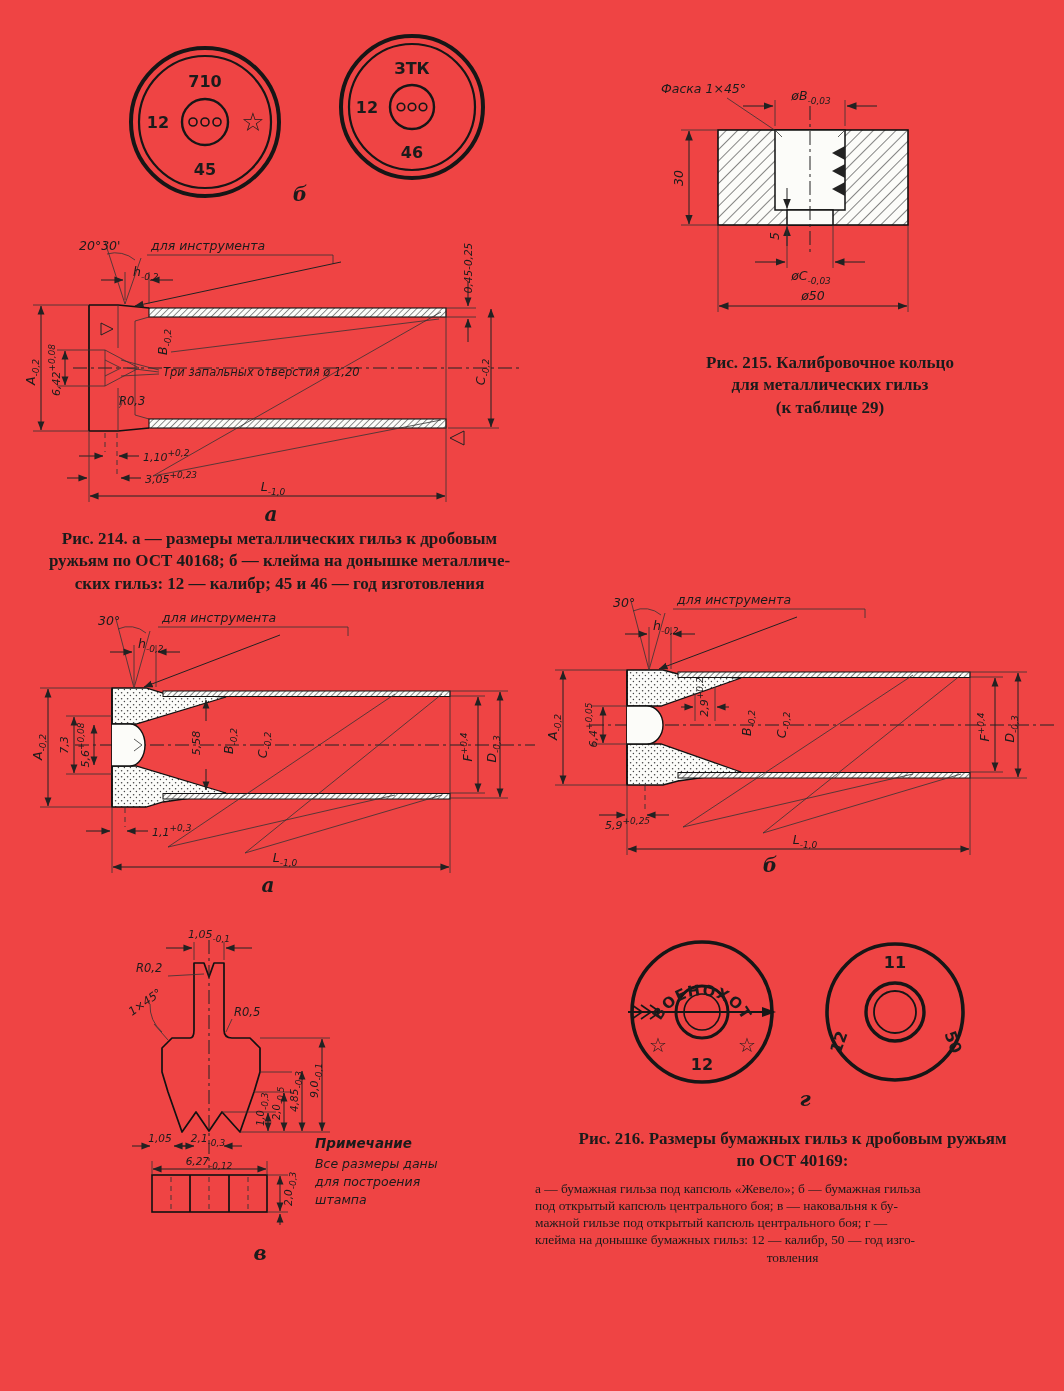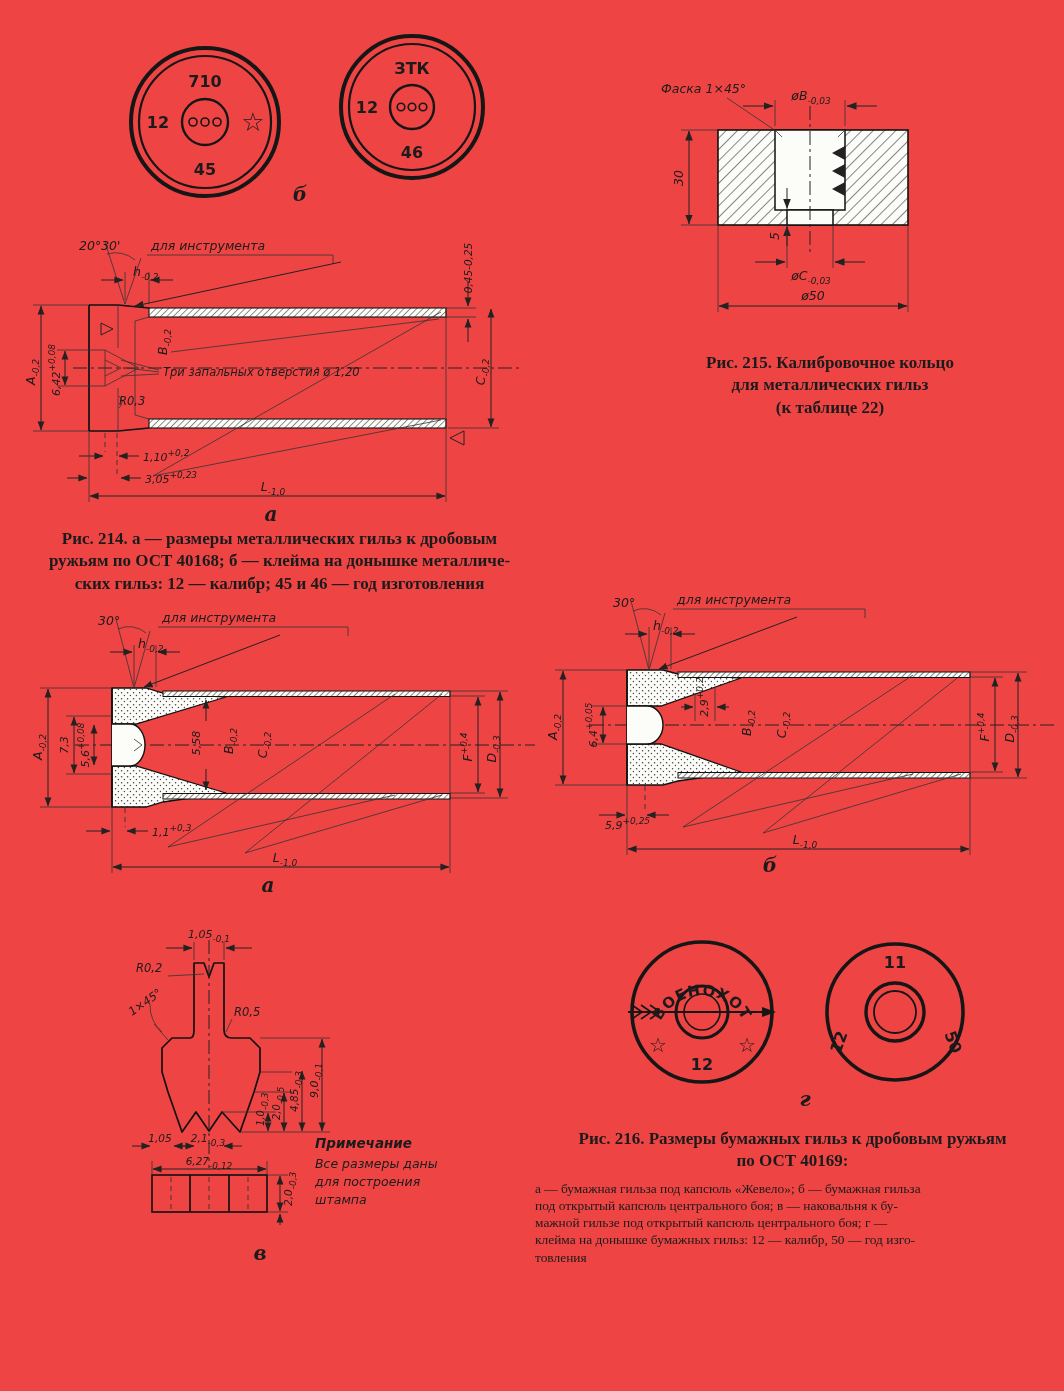--- a/index.html
+++ b/index.html
@@ -7,21 +7,21 @@
         font-family:"Liberation Serif",serif;color:#1b1b1b;overflow:hidden;}
   .fig{position:absolute;}
   svg{display:block;overflow:visible;}
   svg text{font-family:"DejaVu Sans",sans-serif;font-style:italic;font-size:12.5px;fill:#1b1b1b;}
   svg text.stamp{font-size:16px;font-style:normal;font-weight:bold;}
   svg text.figlab{font-size:20px;font-family:"DejaVu Serif",serif;font-weight:bold;}
   svg tspan.sub{font-size:9px;}
   svg tspan.sup{font-size:9px;}
   .cap{position:absolute;text-align:center;font-weight:bold;font-size:17px;line-height:1.32;}
   .cap-small{font-size:13.4px;font-weight:normal;line-height:1.28;text-align:justify;}
-  .cap-small.center{text-align:left;}
+  .cap-small.center{text-align:center;}
   .dim{stroke:#222;stroke-width:1;fill:none;}
   .thin{stroke:#333;stroke-width:.8;fill:none;}
   .out{stroke:#111;stroke-width:1.7;fill:none;stroke-linejoin:round;}
   .axis{stroke:#222;stroke-width:1;fill:none;stroke-dasharray:14 4 3 4;}
   .dash{stroke:#333;stroke-width:.9;fill:none;stroke-dasharray:5 4;}
 </style>
 </head>
 <body>
 
 <div class="page">
@@ -100,21 +100,21 @@
       <text x="196" y="40" text-anchor="middle"><tspan>øB</tspan><tspan class="sub" dy="4">-0,03</tspan></text>
       <text transform="translate(68,118) rotate(-90)" text-anchor="middle">30</text>
       <text transform="translate(164,176) rotate(-90)" text-anchor="middle">5</text>
       <text x="196" y="220" text-anchor="middle"><tspan>øC</tspan><tspan class="sub" dy="4">-0,03</tspan></text>
       <text x="198" y="240" text-anchor="middle">ø50</text>
     </svg>
   </div>
   <div class="cap" style="left:618px;top:352px;width:424px;">
     <div>Рис. 215. Калибровочное кольцо</div>
     <div>для металлических гильз</div>
-    <div>(к таблице 22)</div>
+    <div>(к таблице 29)</div>
   </div>
 
   <div class="fig" style="left:21px;top:220px;">
     <svg width="505" height="305" viewBox="0 0 505 305">
       <defs>
         <pattern id="h214" width="4.5" height="4.5" patternUnits="userSpaceOnUse" patternTransform="rotate(45)">
           <rect width="4.5" height="4.5" fill="#fcfcf9"></rect>
             <line x1="0" y1="0" x2="0" y2="4.5" stroke="#222" stroke-width="1"></line>
         </pattern>
         <marker id="m214" viewBox="0 0 10 10" refX="9.5" refY="5" markerWidth="9" markerHeight="9" orient="auto-start-reverse">

